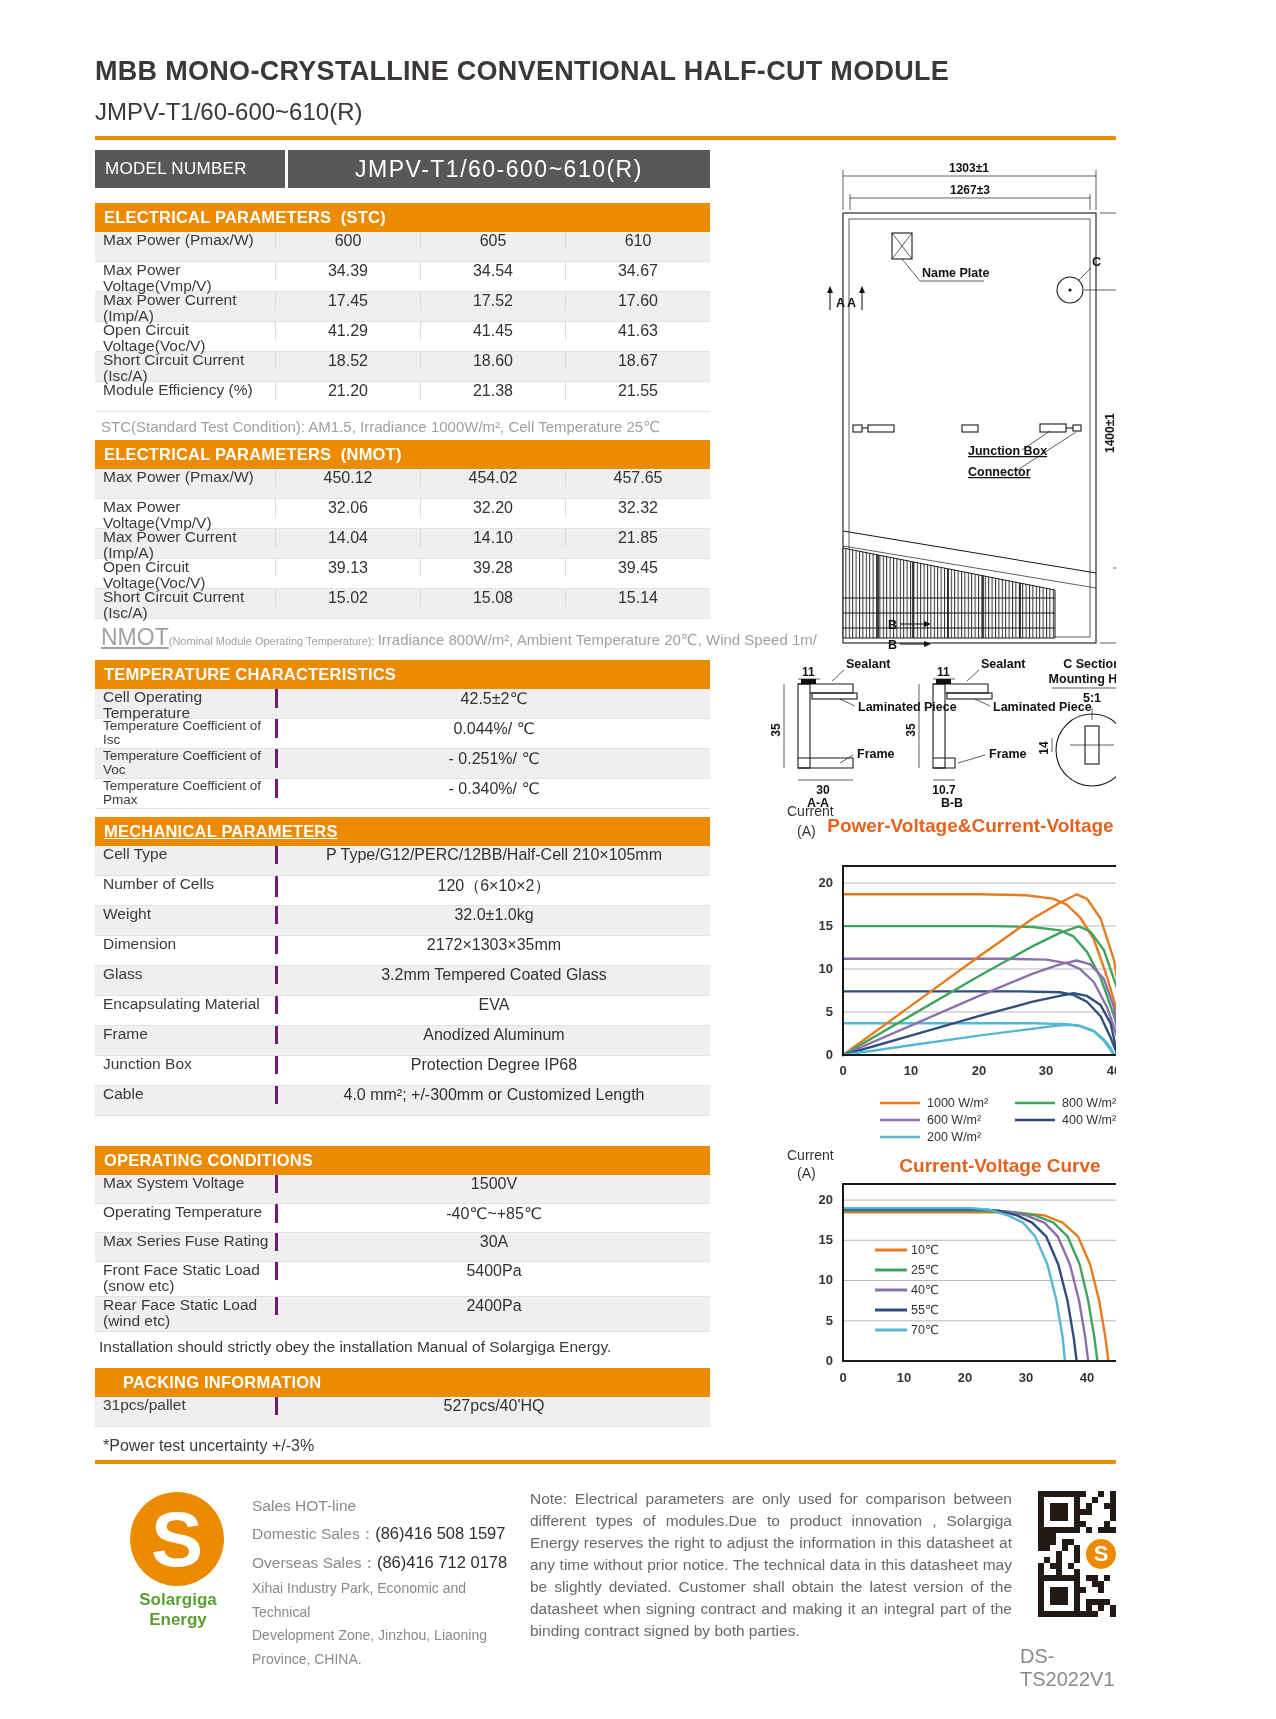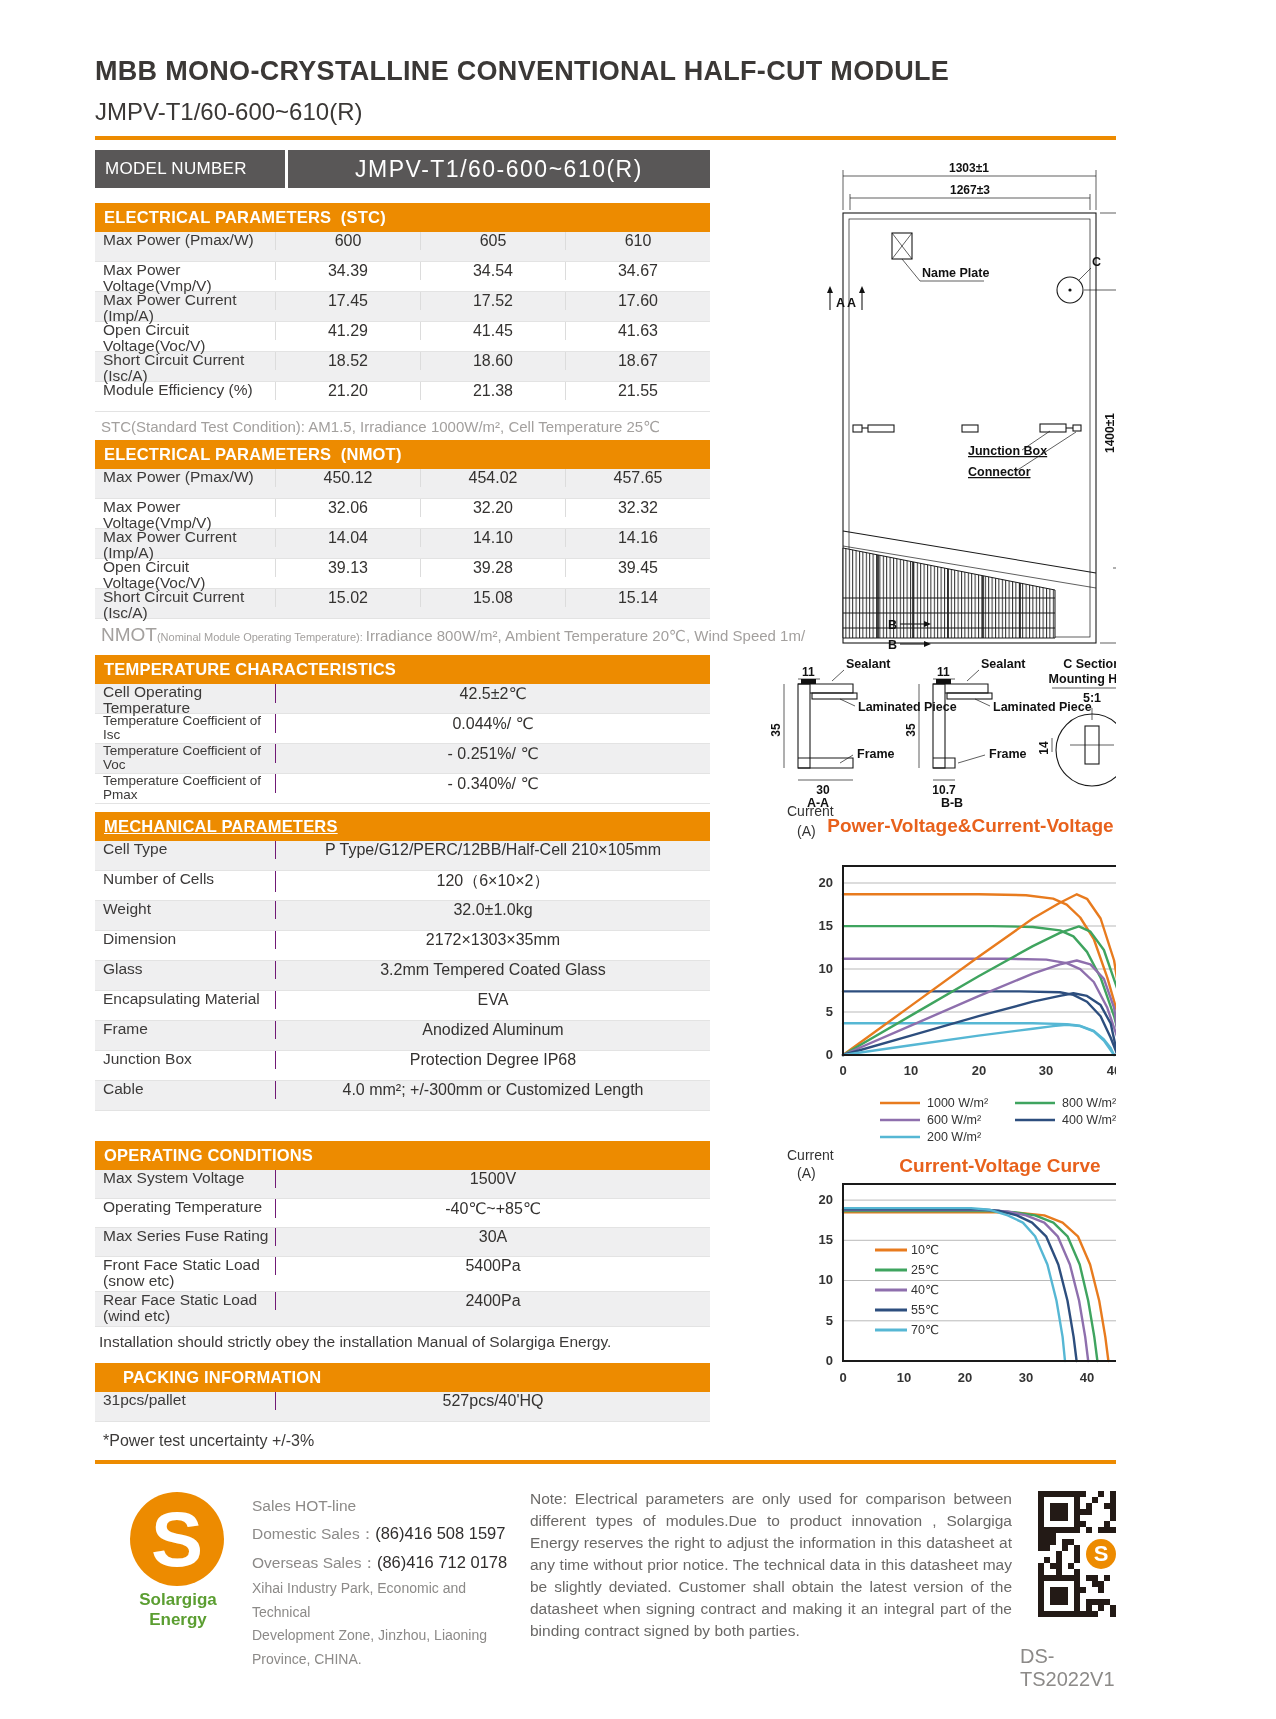--- a/index.html
+++ b/index.html
@@ -17,24 +17,24 @@
   .model-value{flex:1;text-align:center;font-size:23px;letter-spacing:1.5px;border-left:3px solid #fff;
                height:38px;line-height:38px;}
   .sec-head{height:29px;line-height:29px;background:#ED8B00;color:#fff;font-size:16.5px;font-weight:600;
             padding-left:9px;letter-spacing:.2px;}
   .trow{display:flex;align-items:flex-start;border-bottom:1px solid #e3e3e3;background:#fff;}
   .trow.alt{background:#efeff0;}
   .h29{height:28px;} .h30{height:29px;}
   .tlabel{width:172px;padding-left:8px;font-size:15.5px;line-height:1.05;color:#3c3a39;}
   .tlabel.small{font-size:13.5px;}
   .tval{flex:1;text-align:center;font-size:16px;border-left:1px solid #dcdcdc;color:#343230;}
-  .tval-wide{flex:1;text-align:center;font-size:16px;border-left:1px solid #701a75;color:#343230;}
+  .tval-wide{flex:1;text-align:center;font-size:16px;border-left:3px solid #701a75;color:#343230;}
   .footnote{color:#a3a09e;font-size:15px;padding:6px 0 4px 6px;}
   .nmot-foot{color:#a3a09e;padding:5px 0 3px 6px;white-space:nowrap;}
-  .nmot-big{font-size:19px;} .nmot-small{font-size:11px;} .nmot-rest{font-size:15px;}
+  .nmot-big{font-size:23px;text-decoration:underline;} .nmot-small{font-size:11px;} .nmot-rest{font-size:15px;}
   .mt6{margin-top:6px;} .mt15{margin-top:15px;} .mt2{margin-top:8px;text-decoration:underline;}
   .mt30{margin-top:30px;} .mt12{margin-top:12px;padding-left:28px;}
   .inline-note{font-size:15.5px;color:#3c3a39;padding:6px 0 0 4px;}
   .uncertainty{font-size:16px;color:#3c3a39;padding:10px 0 0 8px;}
   
   .drawing-svg{position:absolute;left:740px;top:148px;}
   .chart1-svg{position:absolute;left:745px;top:798px;}
   .chart2-svg{position:absolute;left:745px;top:1146px;}
   text{font-family:"Liberation Sans","DejaVu Sans",sans-serif;}
   .dwg-label{font-size:12.5px;font-weight:700;fill:#111;}
@@ -131,21 +131,21 @@
       <div class="trow h30">
         <div class="tlabel">Max Power Voltage(Vmp/V)</div>
         <div class="tval">32.06</div>
         <div class="tval">32.20</div>
         <div class="tval">32.32</div>
       </div>
       <div class="trow alt h30">
         <div class="tlabel">Max Power Current (Imp/A)</div>
         <div class="tval">14.04</div>
         <div class="tval">14.10</div>
-        <div class="tval">14.16</div>
+        <div class="tval">21.85</div>
       </div>
       <div class="trow h30">
         <div class="tlabel">Open Circuit Voltage(Voc/V)</div>
         <div class="tval">39.13</div>
         <div class="tval">39.28</div>
         <div class="tval">39.45</div>
       </div>
       <div class="trow alt h30">
         <div class="tlabel">Short Circuit Current (Isc/A)</div>
         <div class="tval">15.02</div>

